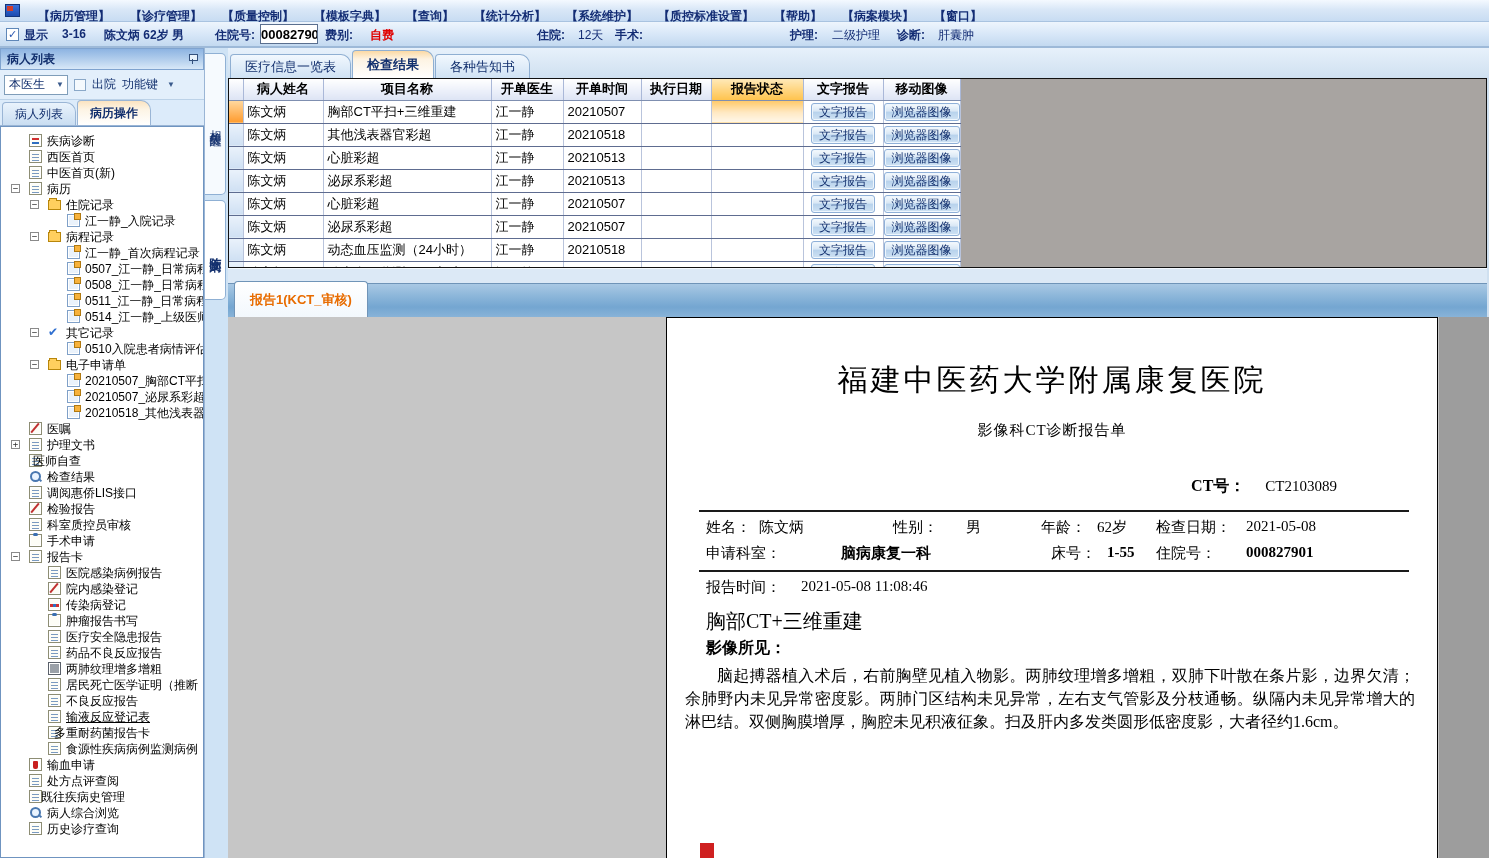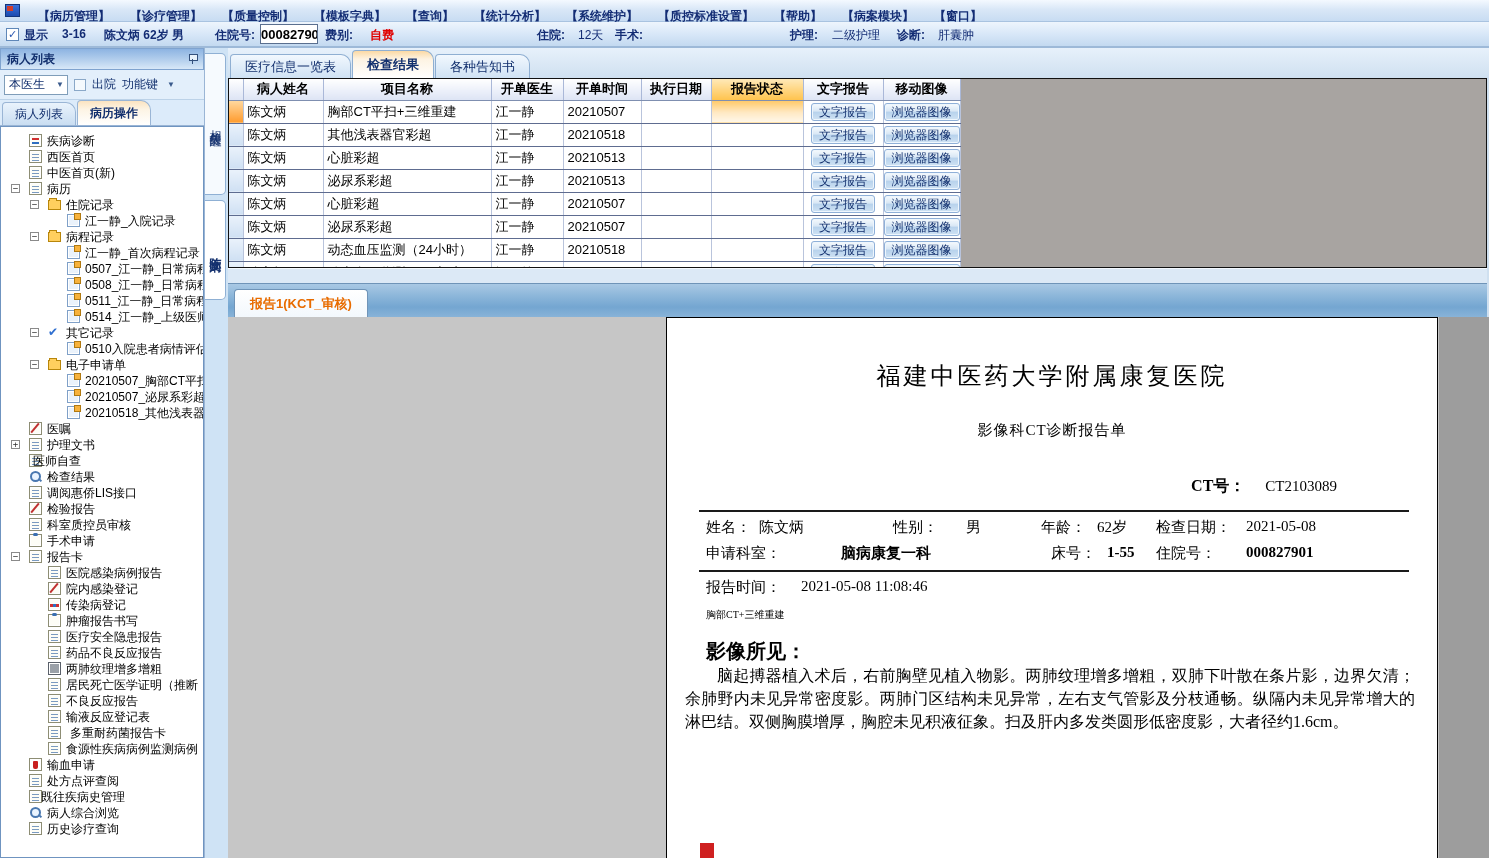--- a/index.html
+++ b/index.html
@@ -111,42 +111,42 @@
   #grid td.btncell { text-align:center; padding:0; }
   .gbtn { display:inline-block; height:18px; line-height:16px; padding:0 7px; font-size:12px; color:#13306e;
     background:linear-gradient(180deg,#f6fafd 0%,#d8e7f5 45%,#b7d2ec 50%,#cfe2f3 100%);
     border:1px solid #8fb0d8; border-radius:3px; box-shadow:inset 0 0 0 1px #eef6fd; cursor:default; }
 
   #blue-strip { position:absolute; left:0; top:220px; width:1259px; height:15px; background:#dce9f6;
     border-top:1px solid #f4f9ff; }
   #report-tabbar { position:absolute; left:0; top:235px; width:1259px; height:34px;
     background:linear-gradient(180deg,#a9c8e4 0%,#8db7da 35%,#74a6d1 70%,#88b3d8 100%);
     border-top:1px solid #6f94b8; }
-  #report-tab { position:absolute; left:6px; bottom:0; height:28px; padding:0 15px; display:flex; align-items:center;
+  #report-tab { position:absolute; left:6px; bottom:0; height:36px; padding:0 15px; display:flex; align-items:center;
     background:linear-gradient(180deg,#ffffff,#f2f8fd); border:1px solid #6f94b8; border-bottom:none;
     border-radius:4px 4px 0 0; color:#e86c00; font-weight:bold; font-size:13px; }
 
   #viewer { position:absolute; left:0; top:269px; width:1261px; height:541px; background:#c6c6c6; }
   #viewer-right { position:absolute; left:1211px; top:0; width:50px; height:100%; background:#9d9d9d; }
   #page { position:absolute; left:438px; top:0; width:772px; height:541px; background:#fff;
     border:1px solid #000; border-bottom:none; font-family:"Liberation Serif","DejaVu Serif",serif; color:#000; }
-  #hosp-title { position:absolute; top:42px; left:0; width:100%; text-align:center; font-size:24px;
+  #hosp-title { position:absolute; top:42px; left:0; width:100%; text-align:center; font-size:30px;
     letter-spacing:3px; }
   #report-title { position:absolute; top:103px; left:0; width:100%; text-align:center; font-size:15px; letter-spacing:1px; }
   #ct-row { position:absolute; top:158px; right:100px; font-size:16px; }
   #ct-row .ctl { font-weight:bold; }
   #ct-row .ctv { margin-left:16px; font-size:15px; }
   .hline { position:absolute; left:32px; right:28px; border-top:2px solid #1a1a1a; }
   #hl1 { top:192px; } #hl2 { top:252px; }
   .inforow { position:absolute; left:0; width:100%; height:20px; font-size:15px; }
   #inforow1 { top:200px; } #inforow2 { top:226px; } #inforow3 { top:260px; }
   .inforow span { position:absolute; white-space:nowrap; }
   .b { font-weight:bold; }
-  #exam-item { position:absolute; top:290px; left:39px; font-size:10px; }
-  #findings-label { position:absolute; top:320px; left:39px; font-size:20px; font-weight:bold; }
+  #exam-item { position:absolute; top:290px; left:39px; font-size:20px; }
+  #findings-label { position:absolute; top:320px; left:39px; font-size:16px; font-weight:bold; }
   #findings { position:absolute; top:346px; left:18px; right:22px; font-size:16px; line-height:23px;
     text-indent:2em; text-align:justify; }
   #red-mark { position:absolute; left:472px; top:526px; width:14px; height:15px; background:#cf2020; }
 </style>
 </head>
 <body>
 
 <div id="menubar">
   <div id="app-icon"></div>
   <div style="display:flex;align-items:center;margin-top:12px;">
@@ -348,25 +348,25 @@
       <div class="tree-row">
         <span class="ticon i-doc" style="left: 47px;"></span>
         <span class="tree-label" style="left: 65px;">居民死亡医学证明（推断</span>
       </div>
       <div class="tree-row">
         <span class="ticon i-doc" style="left: 47px;"></span>
         <span class="tree-label" style="left: 65px;">不良反应报告</span>
       </div>
       <div class="tree-row">
         <span class="ticon i-doc" style="left: 47px;"></span>
-        <span class="tree-label" style="left: 65px;">输液反应登记表</span>
-      </div>
-      <div class="tree-row">
-        <span class="ticon i-doc" style="left: 47px;"></span>
-        <span class="tree-label" style="left: 69px;">多重耐药菌报告卡</span>
+        <span class="tree-label" style="left: 65px; text-decoration: underline;">输液反应登记表</span>
+      </div>
+      <div class="tree-row">
+        <span class="ticon i-doc" style="left: 47px;"></span>
+        <span class="tree-label" style="left: 53px;">多重耐药菌报告卡</span>
       </div>
       <div class="tree-row">
         <span class="ticon i-doc" style="left: 47px;"></span>
         <span class="tree-label" style="left: 65px;">食源性疾病病例监测病例</span>
       </div>
       <div class="tree-row">
         <span class="ticon i-blood" style="left: 28px;"></span>
         <span class="tree-label" style="left: 46px;">输血申请</span>
       </div>
       <div class="tree-row">

